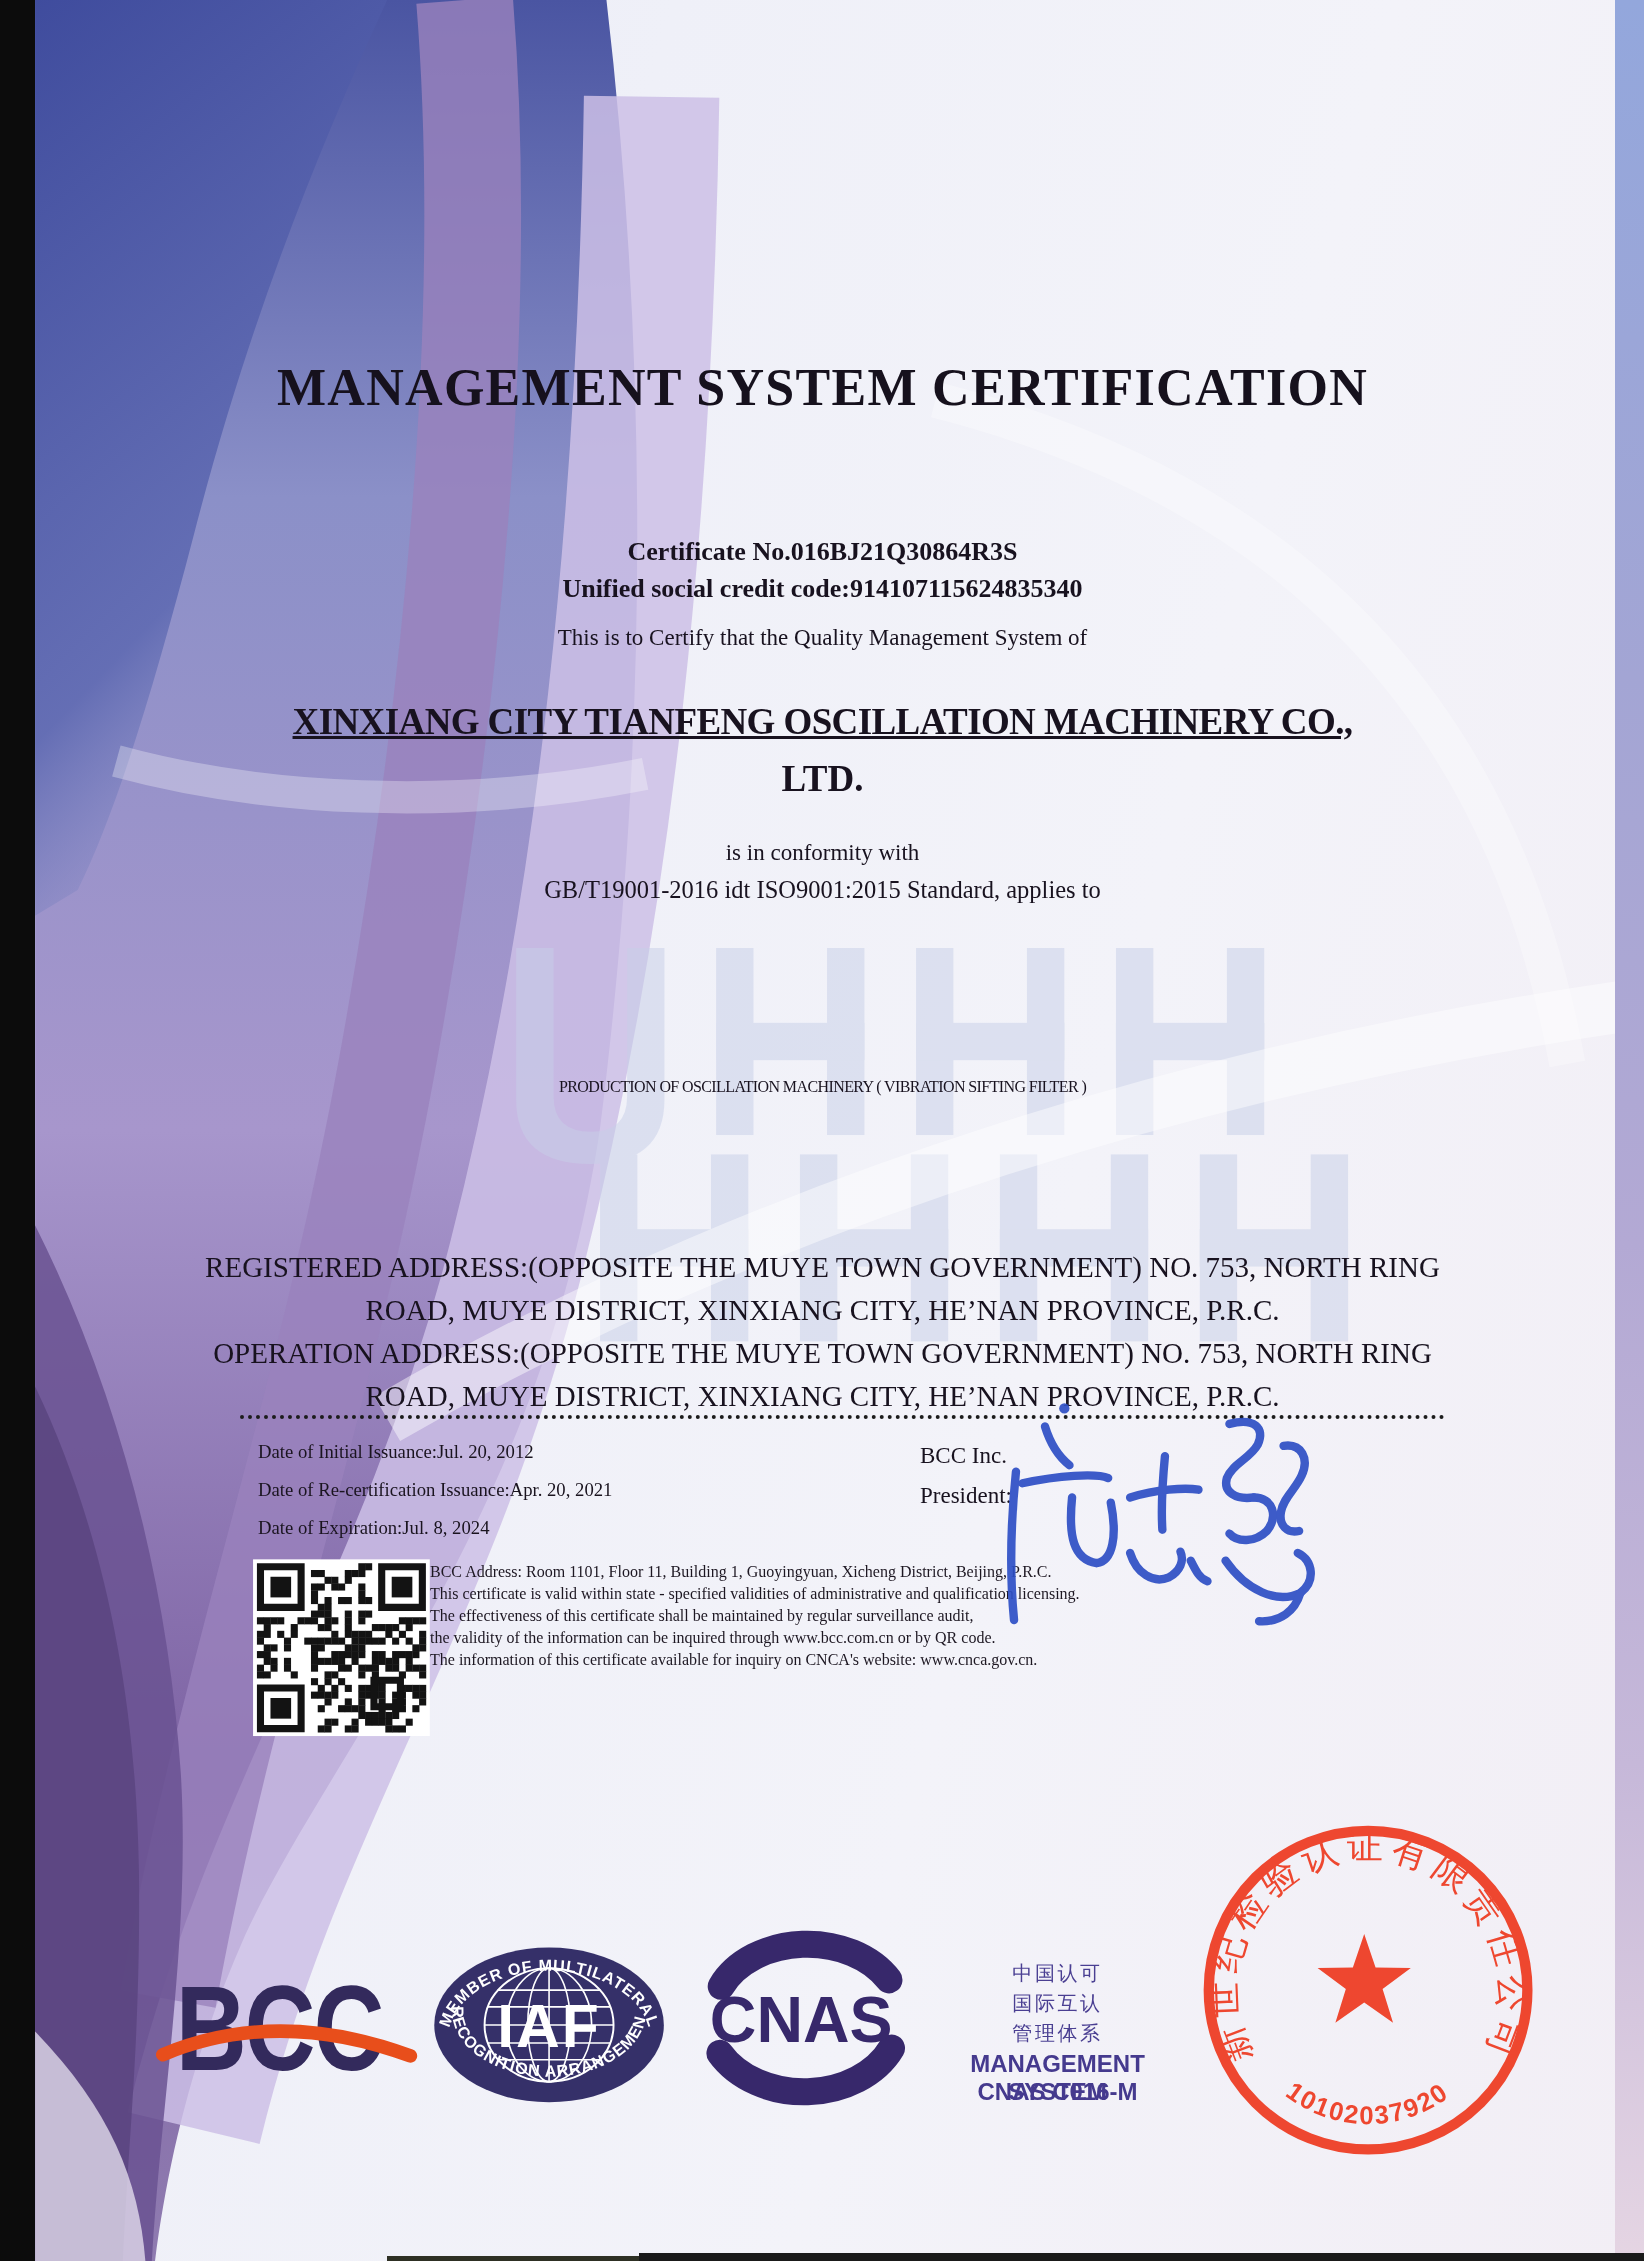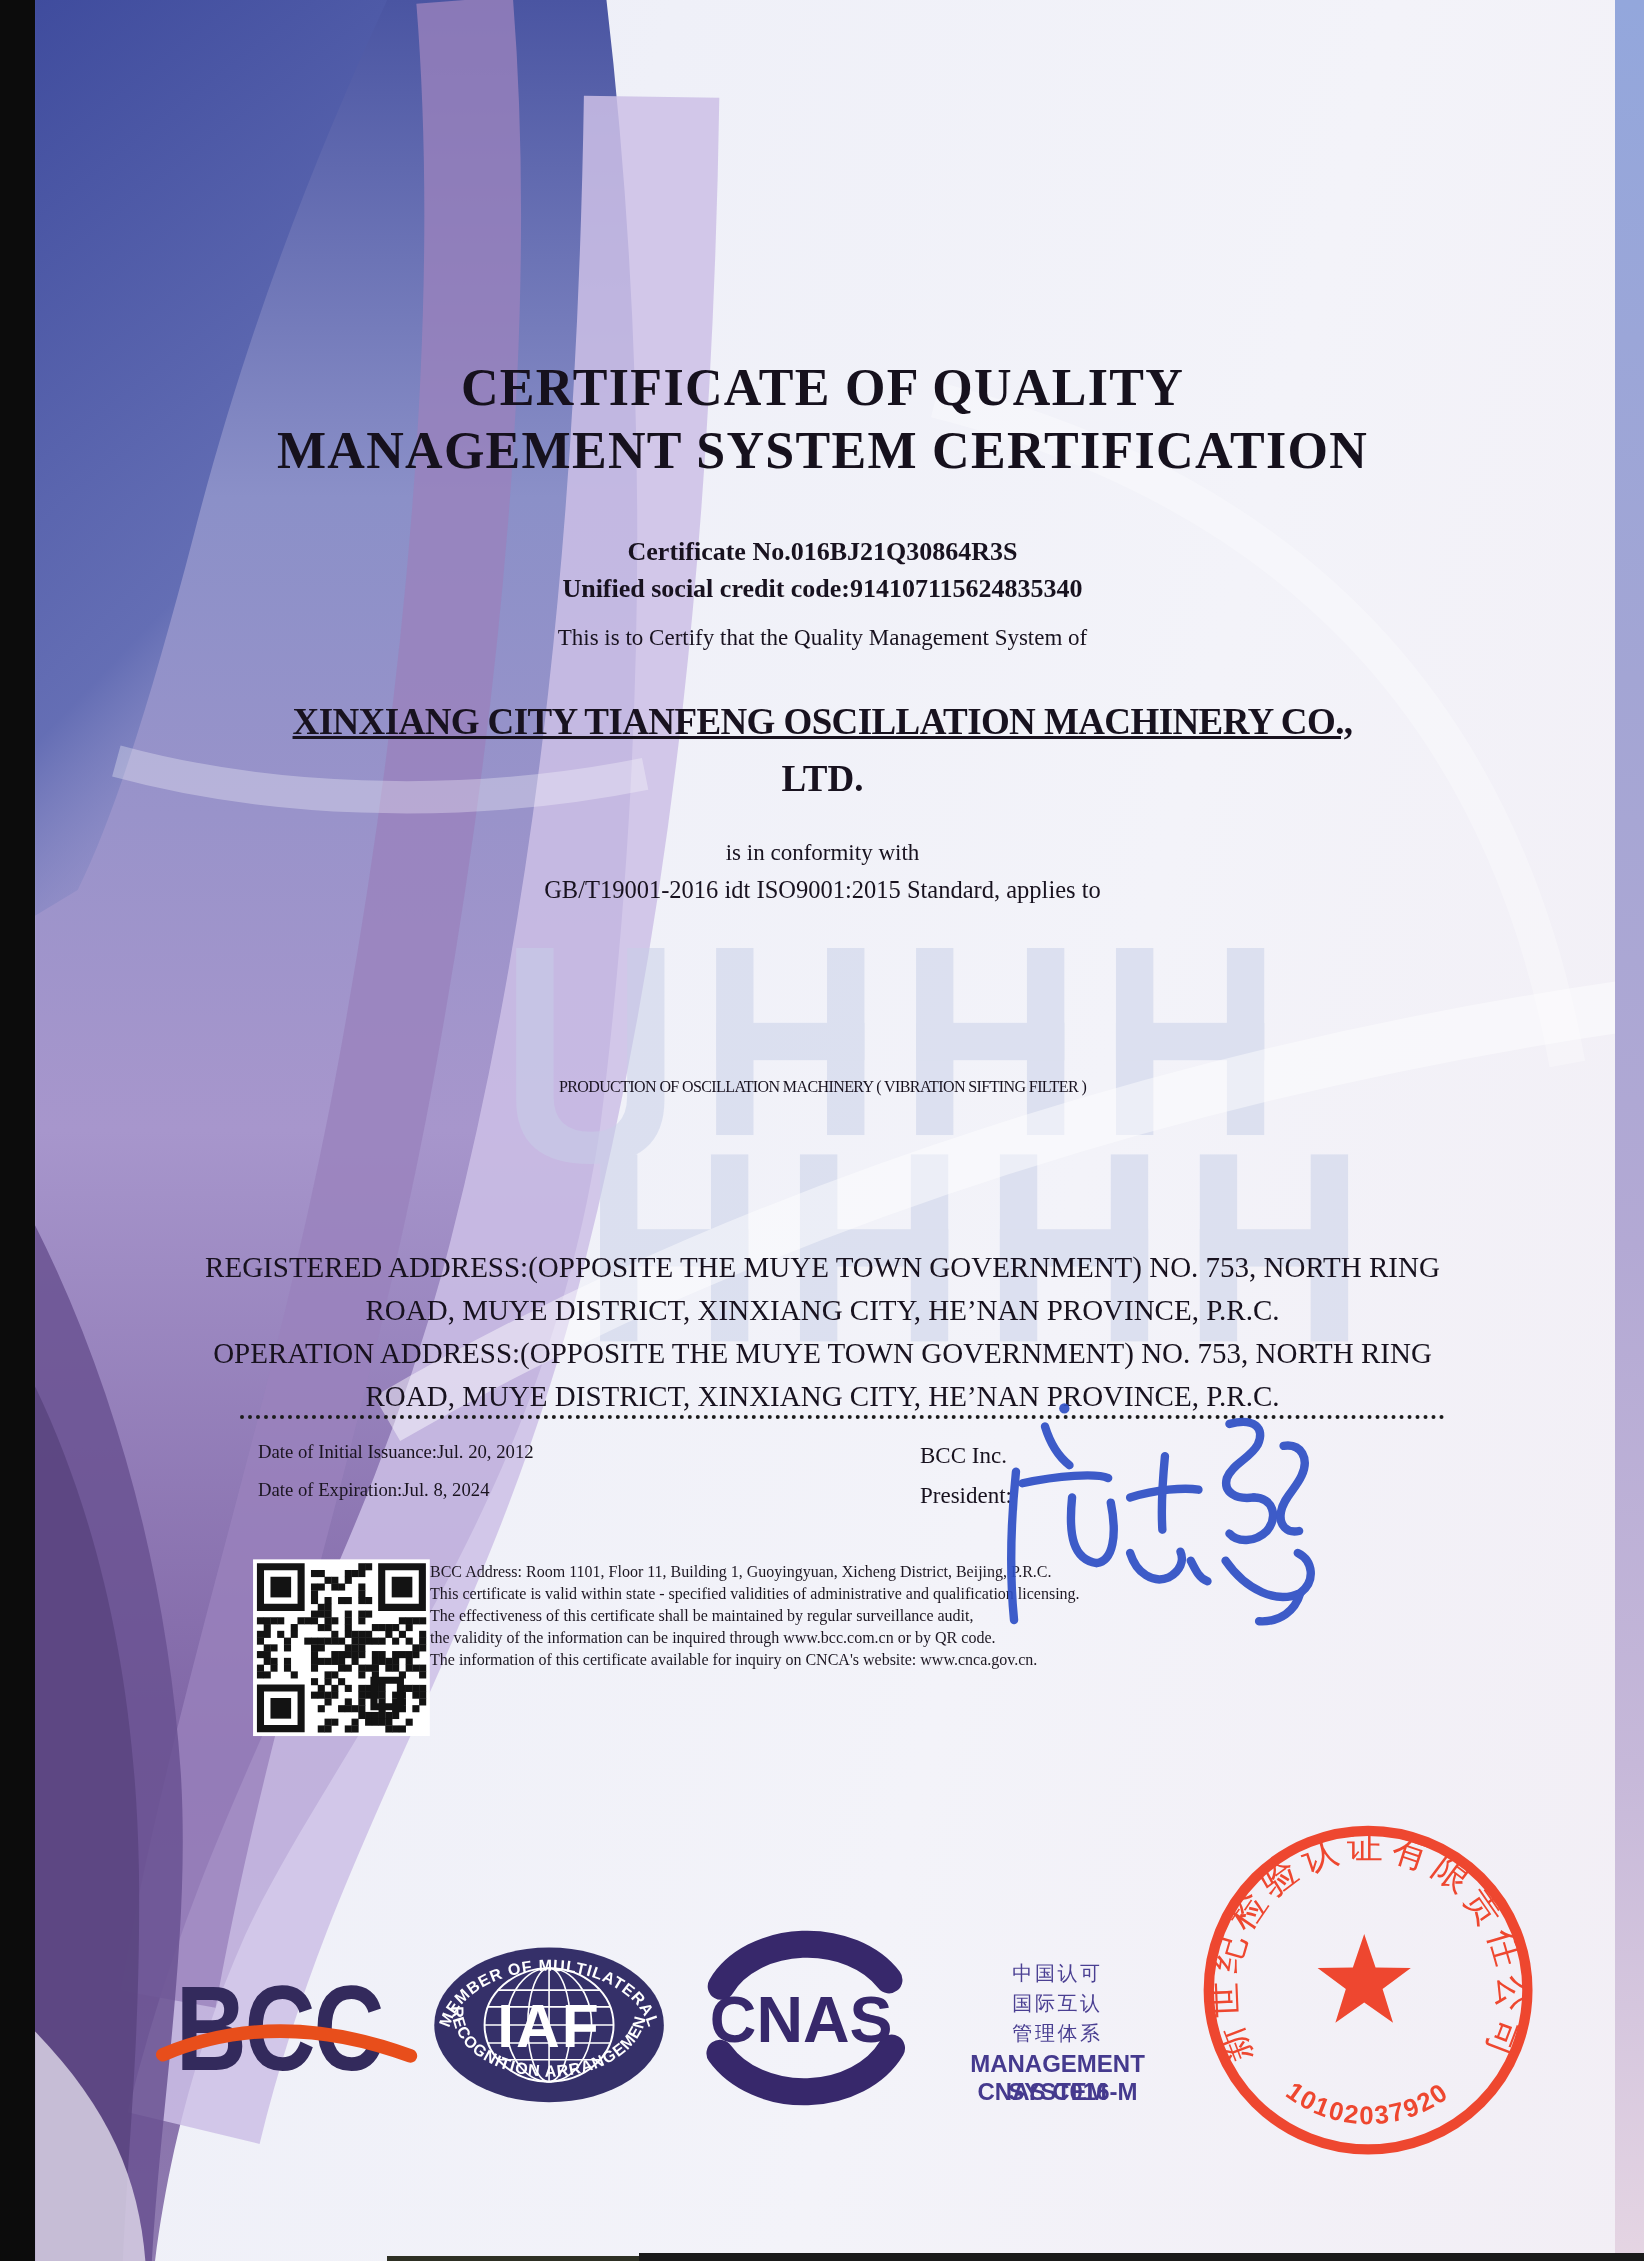--- a/index.html
+++ b/index.html
@@ -105,21 +105,20 @@
     <path d="M600,2200 C1200,1850 1900,1650 2520,1560" fill="none" stroke="#ffffff" stroke-width="80" opacity="0.45"></path>
     <path d="M1450,620 C2000,760 2330,1100 2430,1650" fill="none" stroke="#ffffff" stroke-width="56" opacity="0.3"></path>
   </svg>
 
   <div class="abs edge-left"></div>
   <div class="abs edge-right"></div>
   <div class="abs edge-bottom2"></div>
   <div class="abs edge-bottom"></div>
 
   <div class="abs ctr title">
-    <div>CERTIFICATE OF QUALITY</div>
     <div>MANAGEMENT SYSTEM CERTIFICATION</div>
   </div>
   <div class="abs ctr certno">Certificate No.016BJ21Q30864R3S</div>
   <div class="abs ctr credit">Unified social credit code:914107115624835340</div>
   <div class="abs ctr certify">This is to Certify that the Quality Management System of</div>
   <div class="abs ctr company1">XINXIANG CITY TIANFENG OSCILLATION MACHINERY CO.,</div>
   <div class="abs ctr company2">LTD.</div>
   <div class="abs ctr conform">is in conformity with</div>
   <div class="abs ctr standard">GB/T19001-2016 idt ISO9001:2015 Standard, applies to</div>
   <div class="abs ctr scope">PRODUCTION OF OSCILLATION MACHINERY ( VIBRATION SIFTING FILTER )</div>
@@ -127,20 +126,21 @@
     <div>REGISTERED ADDRESS:(OPPOSITE THE MUYE TOWN GOVERNMENT) NO. 753, NORTH RING</div>
     <div>ROAD, MUYE DISTRICT, XINXIANG CITY, HE’NAN PROVINCE, P.R.C.</div>
     <div>OPERATION ADDRESS:(OPPOSITE THE MUYE TOWN GOVERNMENT) NO. 753, NORTH RING</div>
     <div>ROAD, MUYE DISTRICT, XINXIANG CITY, HE’NAN PROVINCE, P.R.C.</div>
   </div>
 
   <div class="abs dotline"></div>
 
   <div class="abs dates">
     <div>Date of Initial Issuance:Jul. 20, 2012</div>
+    <div>Date of Re-certification Issuance:Apr. 20, 2021</div>
     <div>Date of Expiration:Jul. 8, 2024</div>
   </div>
 
   <div class="abs issuer">
     <div>BCC Inc.</div>
     <div>President:</div>
   </div>
 
   <div class="abs fineprint">
     <div>BCC Address: Room 1101, Floor 11, Building 1, Guoyingyuan, Xicheng District, Beijing, P.R.C.</div>

